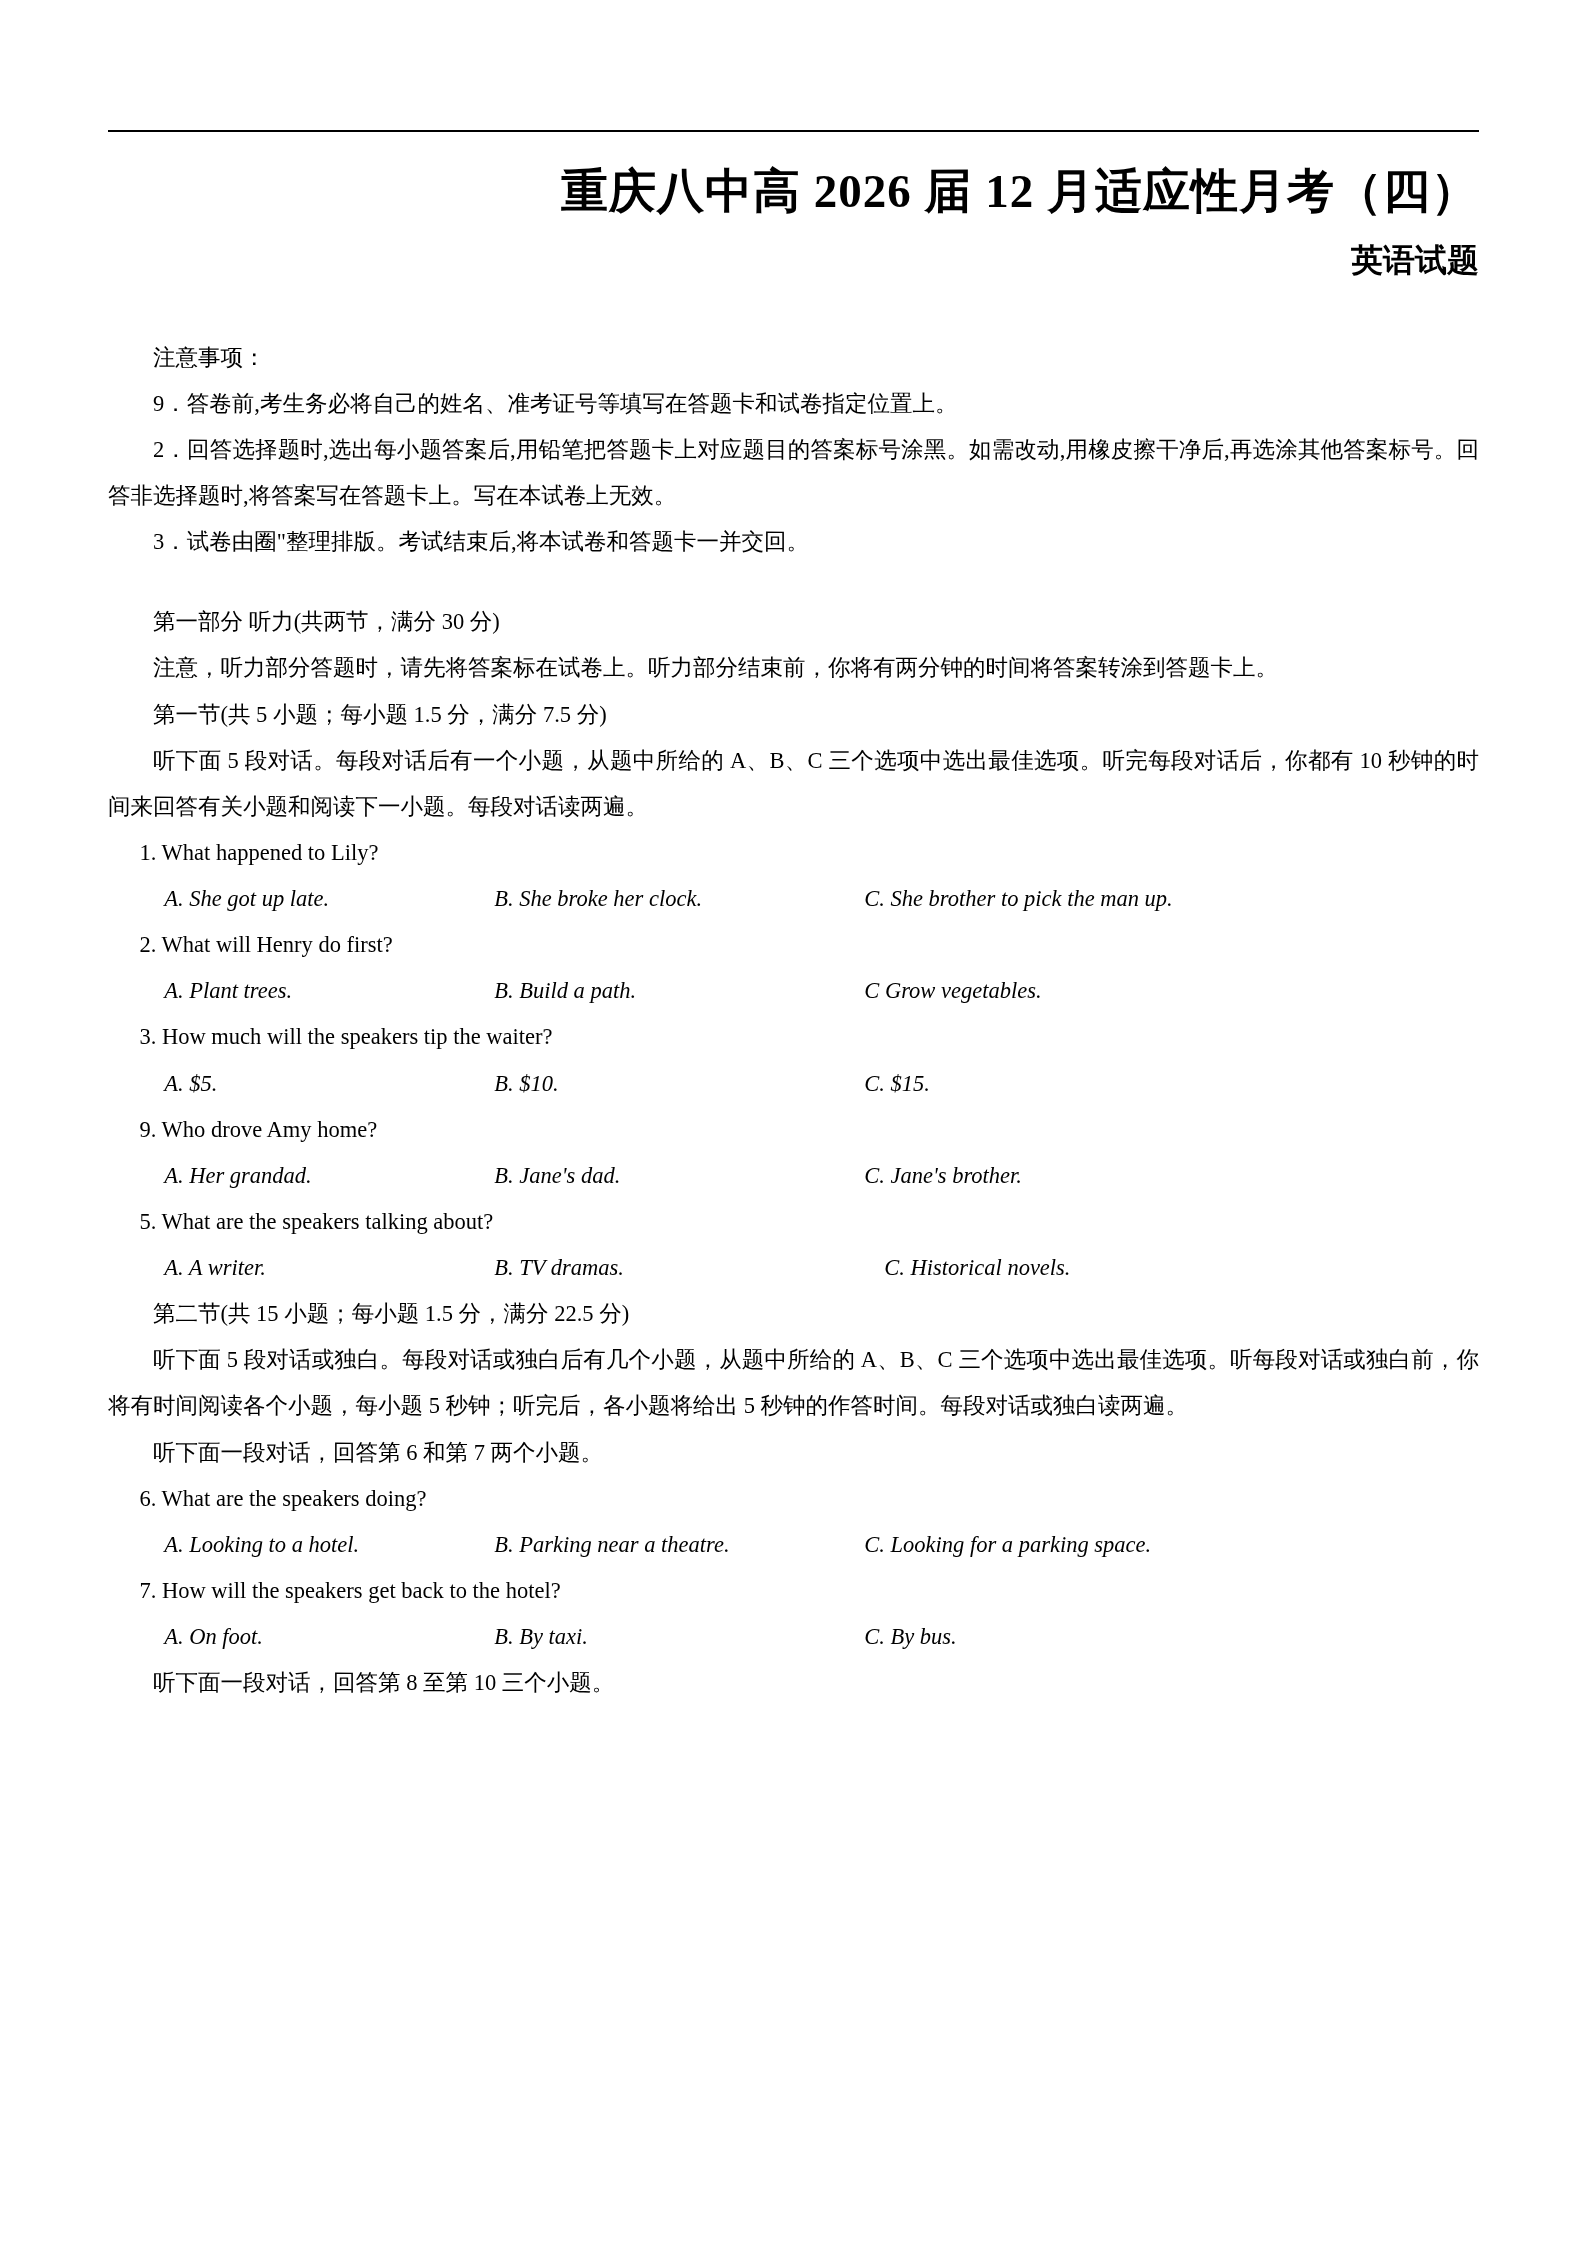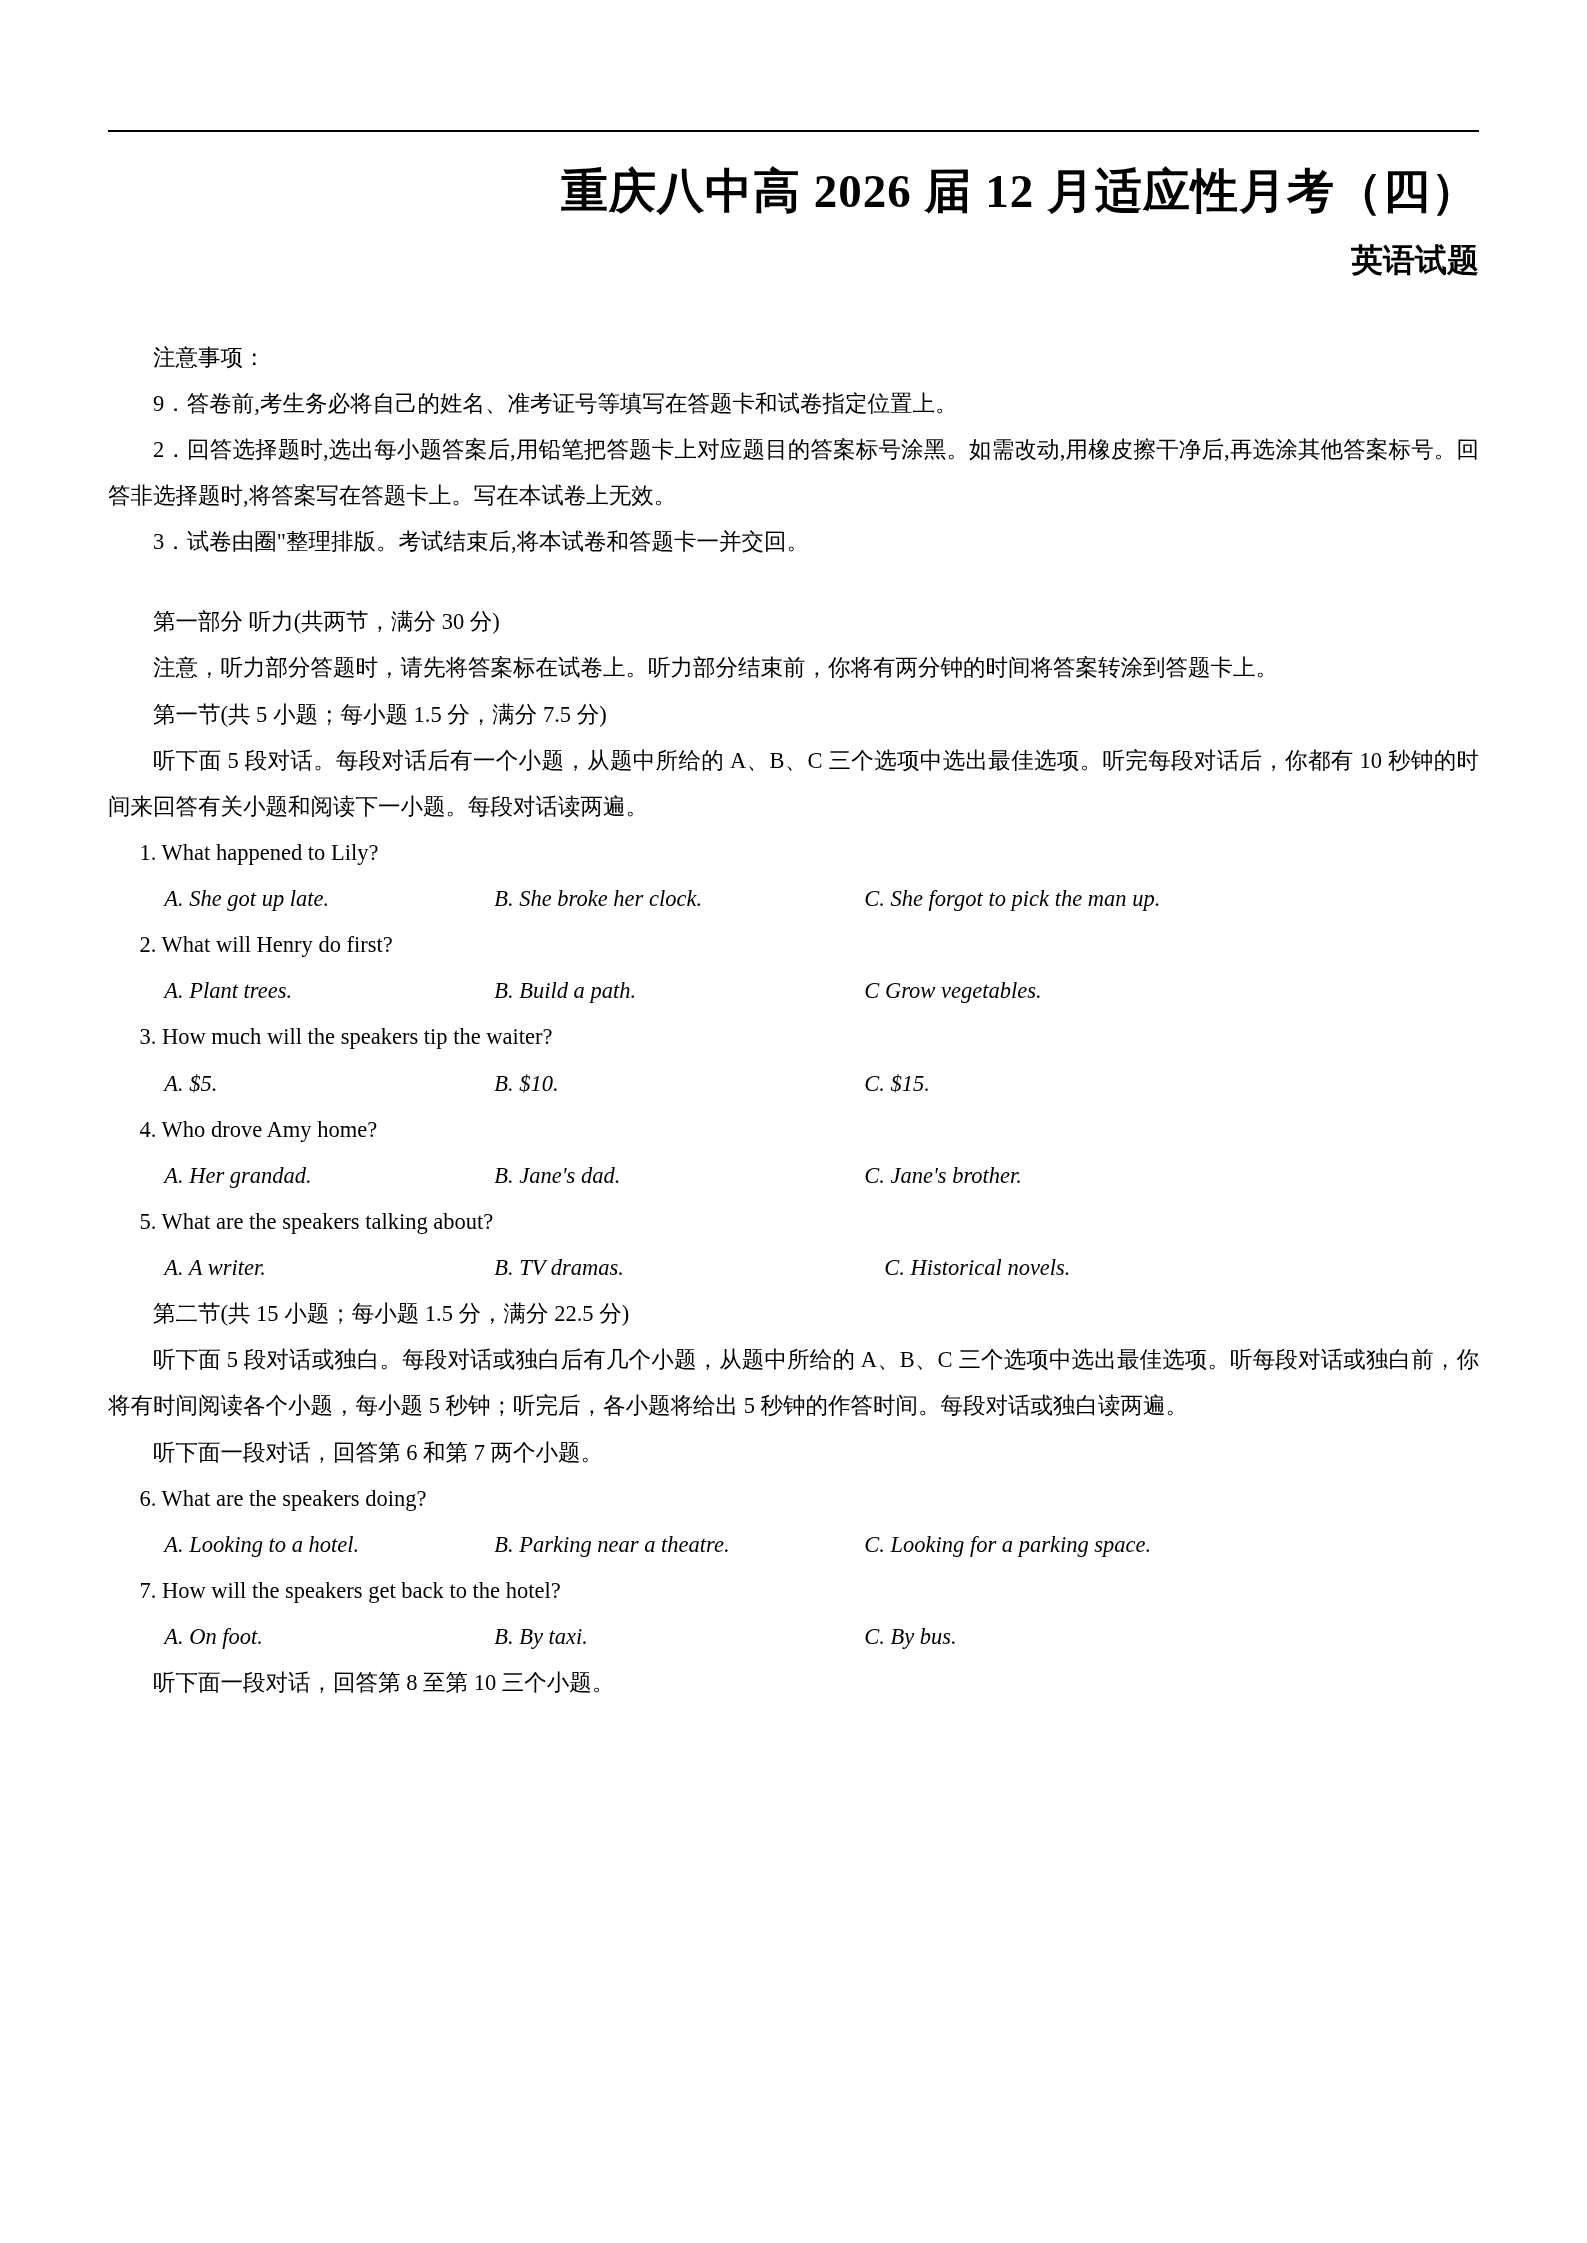--- a/index.html
+++ b/index.html
@@ -98,38 +98,38 @@
     <div class="p-indent">第一部分 听力(共两节，满分 30 分)</div>
     <div class="p-indent">注意，听力部分答题时，请先将答案标在试卷上。听力部分结束前，你将有两分钟的时间将答案转涂到答题卡上。</div>
 
     <div class="p-indent">第一节(共 5 小题；每小题 1.5 分，满分 7.5 分)</div>
     <div class="p-indent">听下面 5 段对话。每段对话后有一个小题，从题中所给的 A、B、C 三个选项中选出最佳选项。听完每段对话后，你都有 10 秒钟的时间来回答有关小题和阅读下一小题。每段对话读两遍。</div>
 
     <div class="q-line">1. What happened to Lily?</div>
     <div class="opt-row">
       <div class="opt-a">A. She got up late.</div>
       <div class="opt-b">B. She broke her clock.</div>
-      <div class="opt-c">C. She forgot to pick the man up.</div>
+      <div class="opt-c">C. She brother to pick the man up.</div>
     </div>
 
     <div class="q-line">2. What will Henry do first?</div>
     <div class="opt-row">
       <div class="opt-a">A. Plant trees.</div>
       <div class="opt-b">B. Build a path.</div>
       <div class="opt-c">C Grow vegetables.</div>
     </div>
 
     <div class="q-line">3. How much will the speakers tip the waiter?</div>
     <div class="opt-row">
       <div class="opt-a">A. $5.</div>
       <div class="opt-b">B.        $10.</div>
       <div class="opt-c">C. $15.</div>
     </div>
 
-    <div class="q-line">4. Who drove Amy home?</div>
+    <div class="q-line">9. Who drove Amy home?</div>
     <div class="opt-row">
       <div class="opt-a">A. Her grandad.</div>
       <div class="opt-b">B. Jane's     dad.</div>
       <div class="opt-c">C. Jane's brother.</div>
     </div>
 
     <div class="q-line">5. What are the speakers talking about?</div>
     <div class="opt-row">
       <div class="opt-a">A. A writer.</div>
       <div class="opt-b wide">B. TV  dramas.</div>

